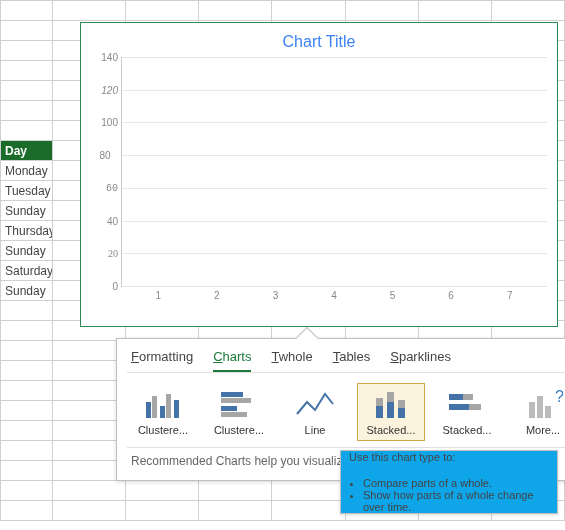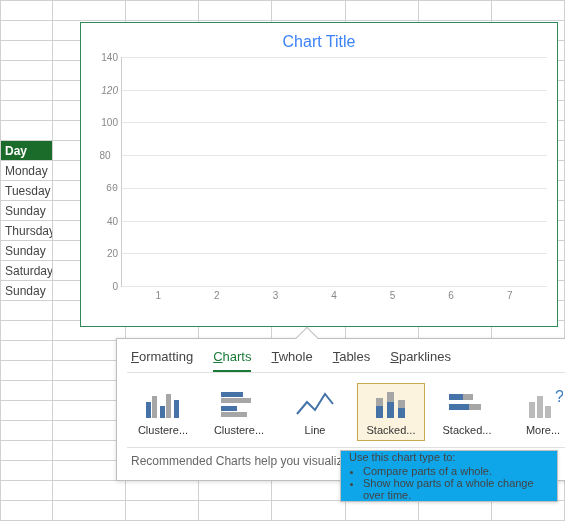--- a/index.html
+++ b/index.html
@@ -176,21 +176,21 @@
     position: absolute;
     left: 340px; top: 450px;
     width: 218px;
     background: #0ea5e9;
     border: 1px solid #c0c0c0;
     padding: 0 8px;
     font-size: 11px;
     color: #444;
     box-shadow: 0 1px 3px rgba(0,0,0,0.15);
   }
-  .tooltip ul { margin: 2px 0 0 14px; padding: 0; }
+  .tooltip ul { margin: 14px 0 0 14px; padding: 0; }
   .tooltip li { margin: 0; }
   svg { display:block; }
 </style>
 </head>
 <body>
 
 <div class="sheet">
   <table id="sheet-table">
       <tbody>
         <tr>
@@ -493,21 +493,21 @@
         </div>
         <div class="barcol">
           <div class="seg-a" style="height: 21.4286%;"></div>
           <div class="seg-b" style="height: 11.4286%;"></div>
           <div class="seg-c" style="height: 23.5714%;"></div>
         </div>
       </div>
   <div class="grid" style="top: 100%;"></div>
       <div class="ytick" style="bottom: 0%;">0</div>
       <div class="grid" style="top: 85.7143%;"></div>
-      <div class="ytick" style="bottom: 14.2857%;">20</div>
+      <div class="ytick" style="bottom: 14.2857%; font-family: Liberation Serif, serif;">20</div>
       <div class="grid" style="top: 71.4286%;"></div>
       <div class="ytick" style="bottom: 28.5714%;">40</div>
       <div class="grid" style="top: 57.1429%;"></div>
       <div class="ytick" style="bottom: 42.8571%; font-family: Liberation Mono, monospace;">60</div>
       <div class="grid" style="top: 42.8571%;"></div>
       <div class="ytick" style="bottom: 57.1429%; text-align: center;">80</div>
       <div class="grid" style="top: 28.5714%;"></div>
       <div class="ytick" style="bottom: 71.4286%;">100</div>
       <div class="grid" style="top: 14.2857%;"></div>
       <div class="ytick" style="bottom: 85.7143%; font-style: italic;">120</div>

